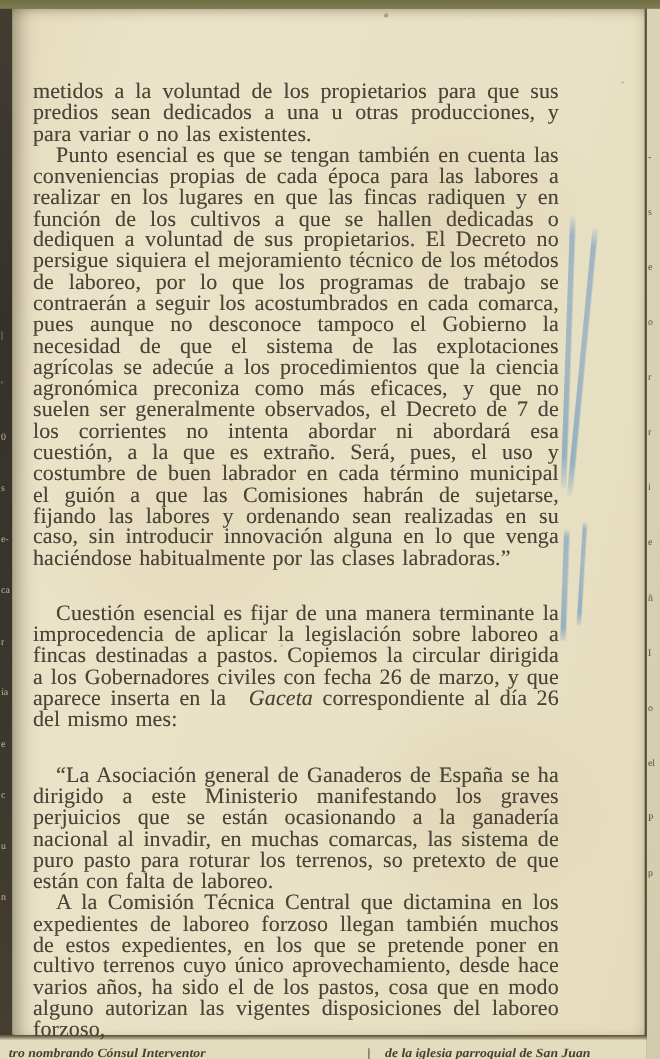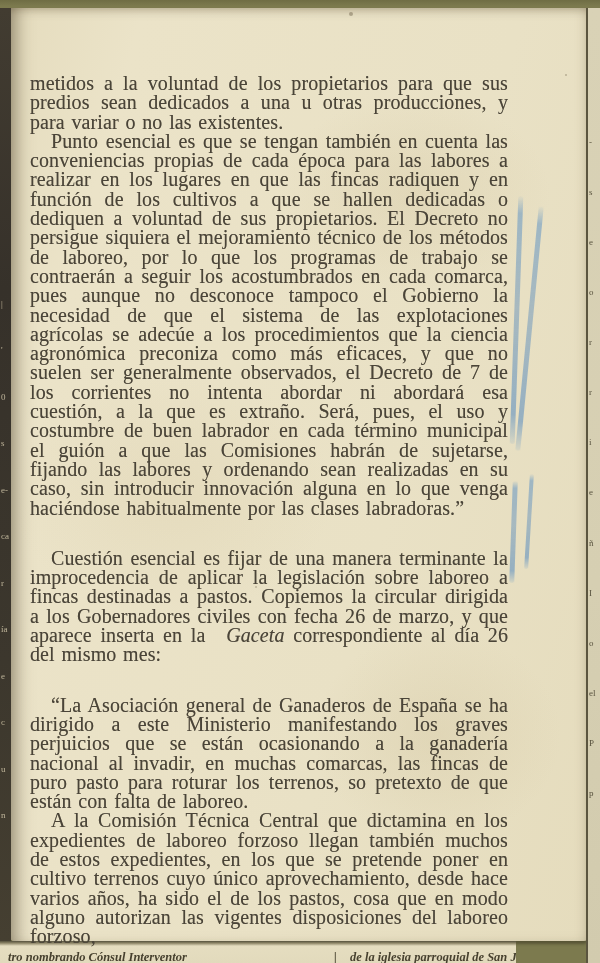--- a/index.html
+++ b/index.html
@@ -62,21 +62,21 @@
   }
   .right-sliver .frags span {
     font-size: 9px; line-height: 9px; color: #57513d;
     white-space: nowrap; overflow: hidden; max-width: 10px;
   }
 
   
   .news-strip {
     position: absolute;
     left: 0; top: 941px;
-    width: 516px; height: 22px;
+    width: 588px; height: 22px;
     background: linear-gradient(180deg, #55503c 0px, #8a8264 2px, #e5ddc0 5px, #e2dabc 100%);
     overflow: hidden;
   }
   .news-frag {
     position: absolute; top: 9px;
     font-family: "Liberation Serif", serif;
     font-weight: 700; font-style: italic;
     font-size: 12.5px; color: #47412f;
     white-space: nowrap;
     filter: blur(.4px);
@@ -183,21 +183,21 @@
 <div class="news-strip">
   <span class="news-frag" style="left:8px">tro nombrando Cónsul Interventor</span>
   <span class="news-frag" style="left:334px">|</span>
   <span class="news-frag" style="left:350px">de la iglesia parroquial de San Juan</span>
 </div>
 
 <div class="text-block">
   <p class="para">metidos a la voluntad de los propietarios para que sus predios sean dedicados a una u otras producciones, y para variar o no las existentes.</p>
   <p class="para indent">Punto esencial es que se tengan también en cuenta las conveniencias propias de cada época para las labores a realizar en los lugares en que las fincas radiquen y en función de los cultivos a que se hallen dedicadas o dediquen a voluntad de sus propietarios. El Decreto no persigue siquiera el mejoramiento técnico de los métodos de laboreo, por lo que los programas de trabajo se contraerán a seguir los acostumbrados en cada comarca, pues aunque no desconoce tampoco el Gobierno la necesidad de que el sistema de las explotaciones agrícolas se adecúe a los procedimientos que la ciencia agronómica preconiza como más eficaces, y que no suelen ser generalmente observados, el Decreto de 7 de los corrientes no intenta abordar ni abordará esa cuestión, a la que es extraño. Será, pues, el uso y costumbre de buen labrador en cada término municipal el guión a que las Comisiones habrán de sujetarse, fijando las labores y ordenando sean realizadas en su caso, sin introducir innovación alguna en lo que venga haciéndose habitualmente por las clases labradoras.”</p>
   <p class="para indent gap-lg"><span>Cuestión esencial es fijar de una manera terminante la improcedencia de aplicar la legislación sobre laboreo a fincas destinadas a pastos. Copiemos la circular dirigida a los Gobernadores civiles con fecha 26 de marzo, y que aparece inserta en la </span><span class="italic">Gaceta</span><span> correspondiente al día 26 del mismo mes:</span></p>
-  <p class="para indent gap-lg">“La Asociación general de Ganaderos de España se ha dirigido a este Ministerio manifestando los graves perjuicios que se están ocasionando a la ganadería nacional al invadir, en muchas comarcas, las fincas de puro pasto para roturar los terrenos, so pretexto de que están con falta de laboreo.</p>
+  <p class="para indent gap-lg">“La Asociación general de Ganaderos de España se ha dirigido a este Ministerio manifestando los graves perjuicios que se están ocasionando a la ganadería nacional al invadir, en muchas comarcas, las sistema de puro pasto para roturar los terrenos, so pretexto de que están con falta de laboreo.</p>
   <p class="para indent">A la Comisión Técnica Central que dictamina en los expedientes de laboreo forzoso llegan también muchos de estos expedientes, en los que se pretende poner en cultivo terrenos cuyo único aprovechamiento, desde hace varios años, ha sido el de los pastos, cosa que en modo alguno autorizan las vigentes disposiciones del laboreo forzoso,</p>
   <p class="para page-number">— 7 —</p>
 </div>
 
 <div class="pencil m1"></div>
 <div class="pencil m2"></div>
 <div class="pencil m3"></div>
 <div class="pencil m4"></div>
 
 <div class="specks"></div>

